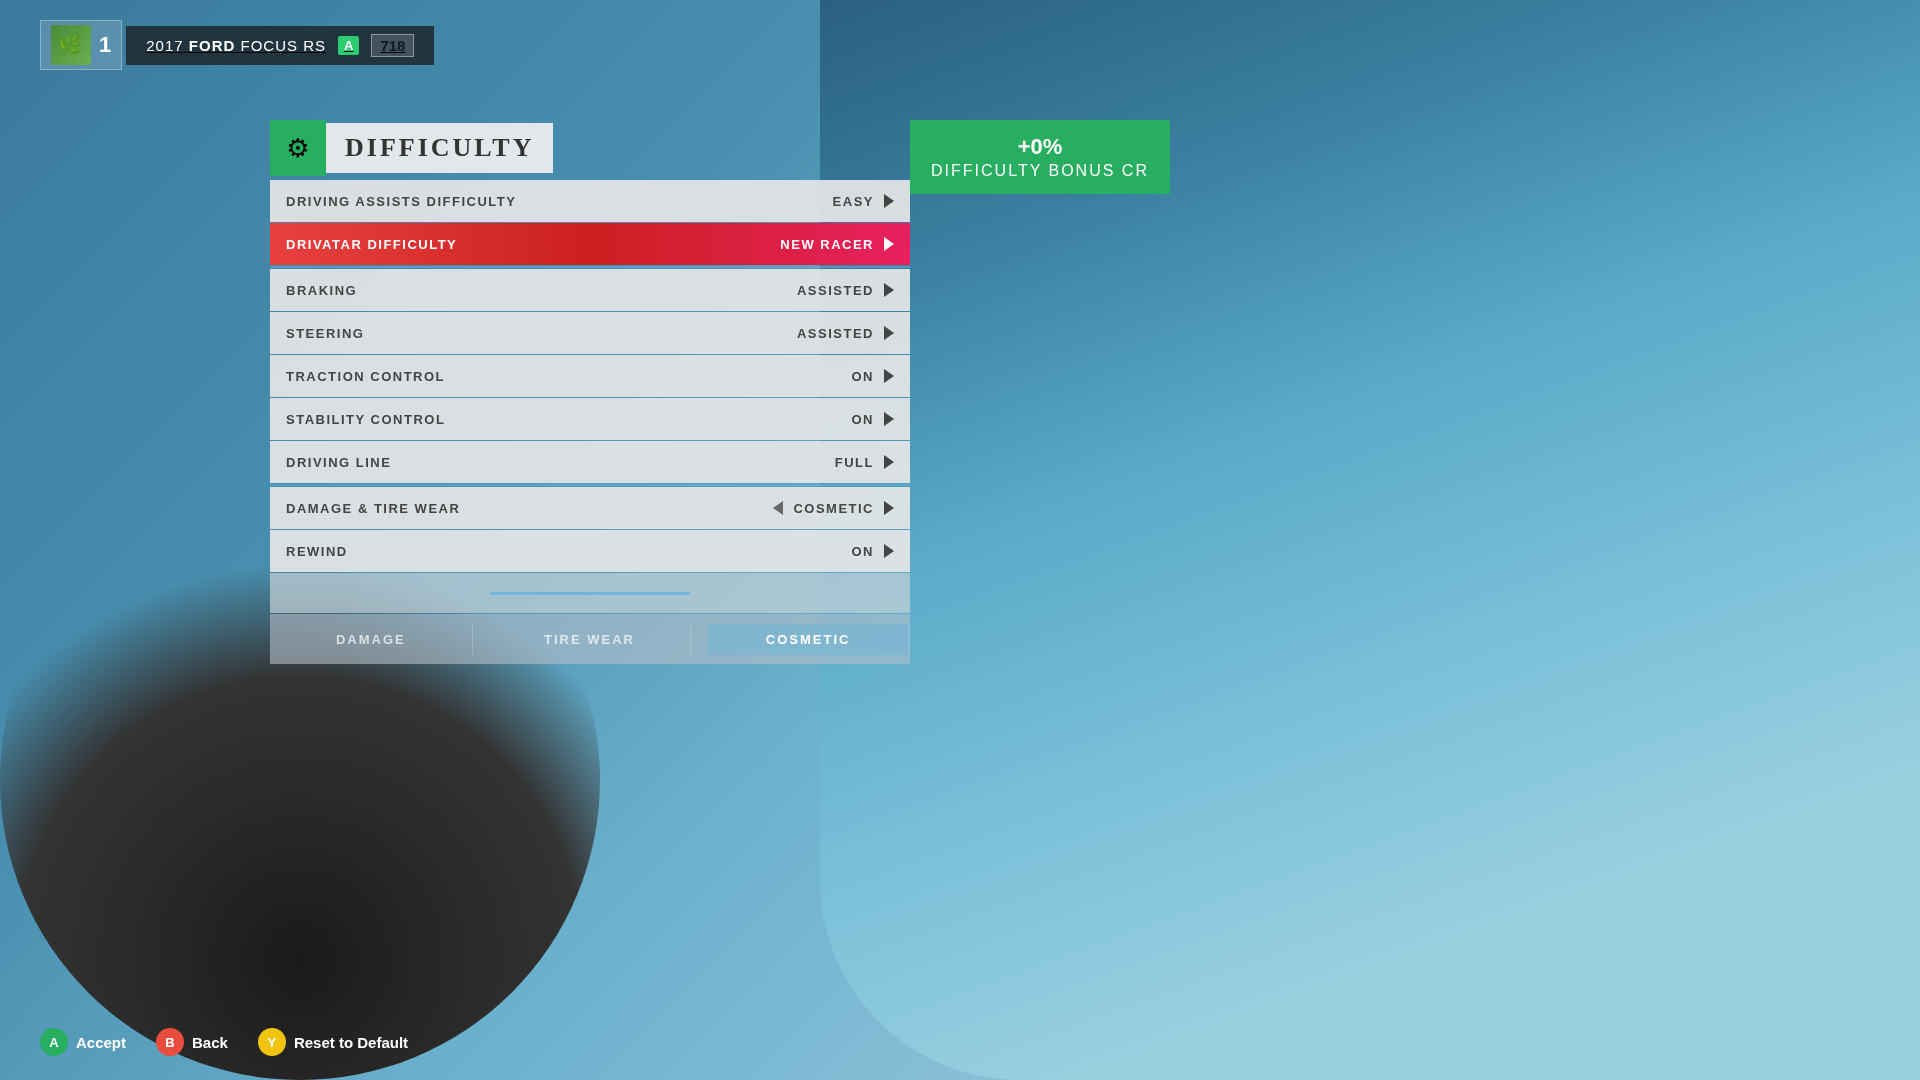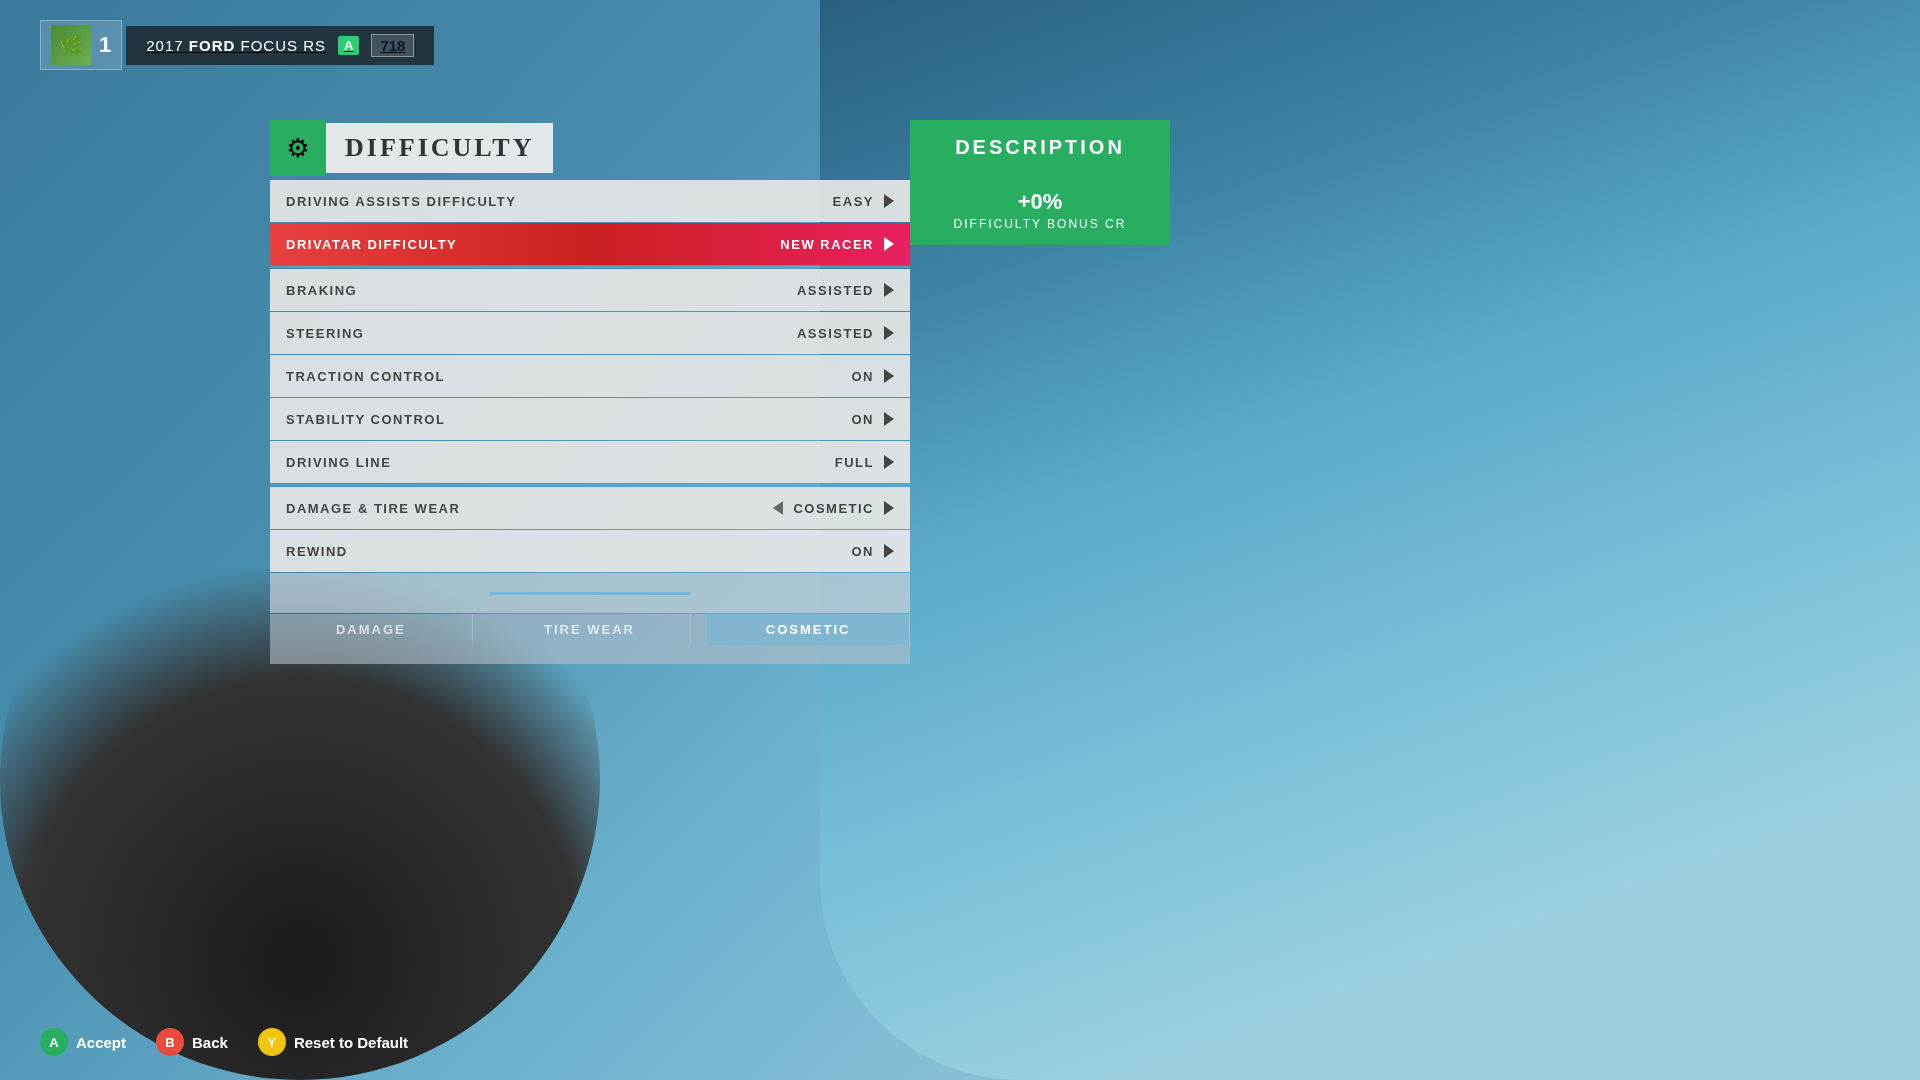--- a/index.html
+++ b/index.html
@@ -250,21 +250,21 @@
       padding: 0 16px;
       gap: 20px;
       margin-top: 1px;
     }
 
     
     .damage-tier-area {
       background: rgba(180,190,200,0.6);
       height: 50px;
       display: flex;
-      align-items: flex-start;
+      align-items: center;
       justify-content: center;
       gap: 16px;
       margin-top: 1px;
     }
 
     .tier-option {
       flex: 1;
       text-align: center;
       font-size: 13px;
       font-weight: bold;
@@ -342,21 +342,21 @@
     }
 
     .bonus-percent {
       color: white;
       font-size: 22px;
       font-weight: bold;
     }
 
     .bonus-label {
       color: white;
-      font-size: 12px;
+      font-size: 16px;
       letter-spacing: 2px;
       margin-top: 2px;
     }
 
     
     .control-hints {
       position: absolute;
       bottom: 24px;
       left: 40px;
       display: flex;
@@ -512,23 +512,20 @@
 
     <div class="damage-tier-area" id="damage-tier-area">
     <div class="tier-option">DAMAGE</div>
         <div class="tier-option">TIRE WEAR</div>
         <div class="tier-option selected">COSMETIC</div>
       </div>
 
   </div>
 
   <div class="right-section">
-    <div class="desc-header">
-      <span class="desc-header-text">DESCRIPTION</span>
-    </div>
     <div class="bonus-bar">
       <div class="bonus-percent">+0%</div>
       <div class="bonus-label">DIFFICULTY BONUS CR</div>
     </div>
   </div>
 
 </div>
 
 <div class="control-hints" id="control-hints">
 <div class="hint-item">

